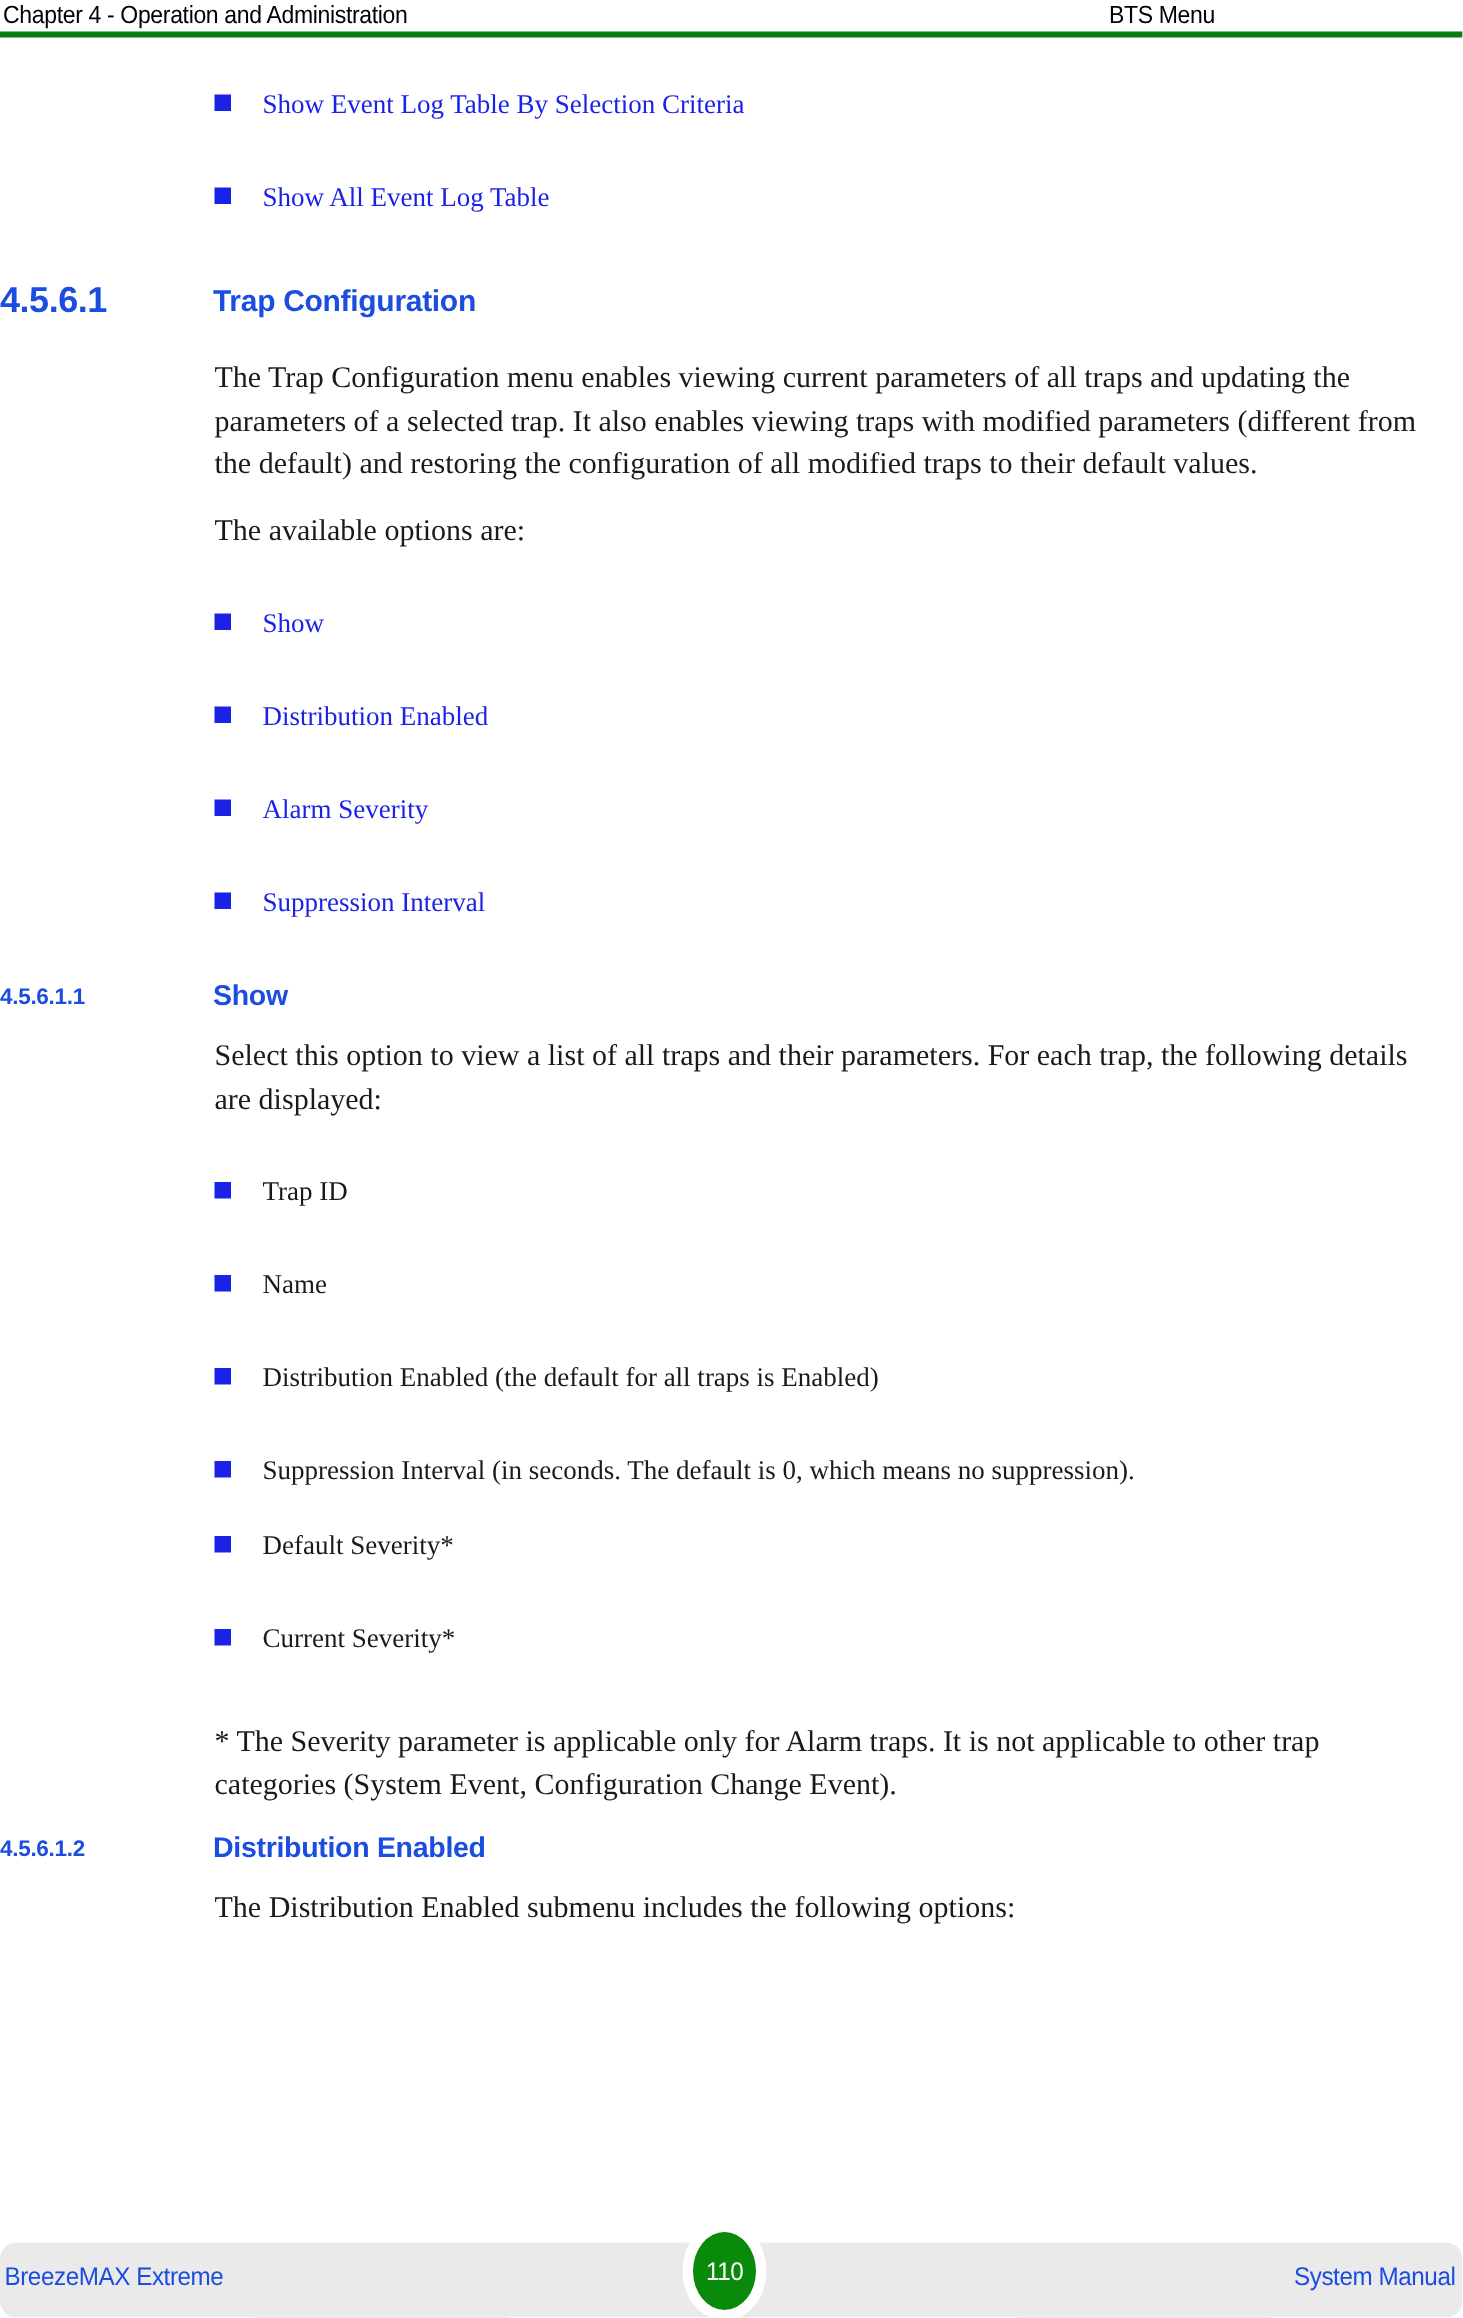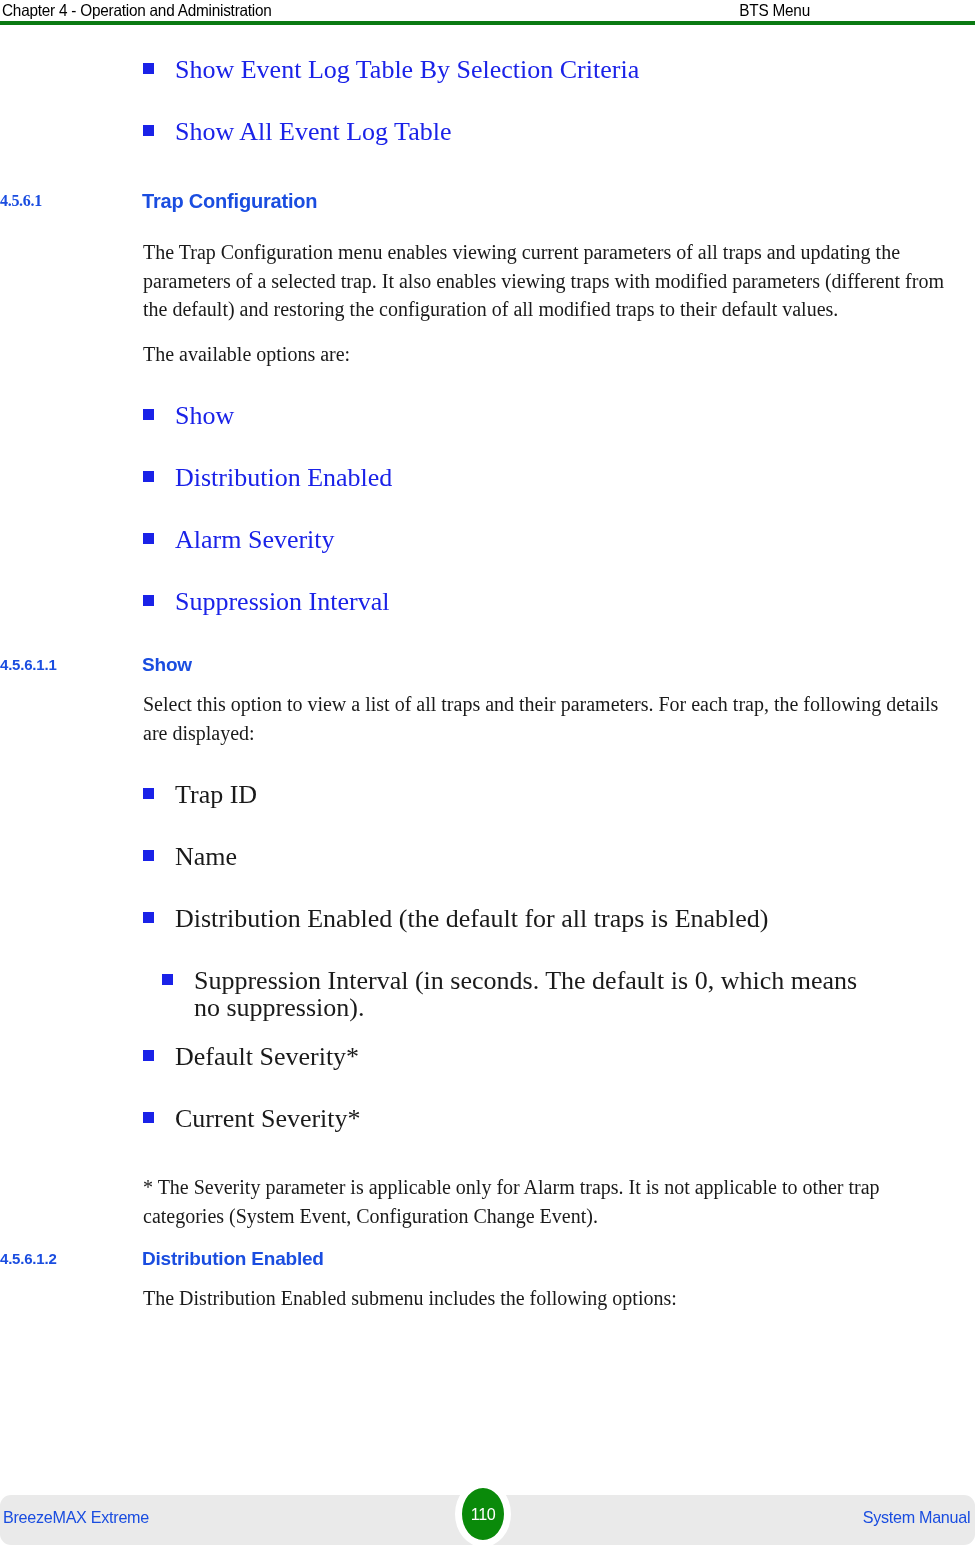--- a/index.html
+++ b/index.html
@@ -77,21 +77,21 @@
   .bullet-sq {
     position: absolute;
     left: 143px;
     top: 7px;
     width: 11px;
     height: 11px;
     background: #1a22e8;
   }
   .bullet-text {
     font-family: "Liberation Serif", "DejaVu Serif", serif;
-    font-size: 26px;
+    font-size: 18px;
     line-height: 27px;
     color: #1a1a1a;
     display: block;
   }
   .bullet-text.link {
     color: #1a22e8;
   }
 
   
   .gap-22 { height: 22px; }
@@ -111,24 +111,23 @@
     font-family: "Liberation Sans", "DejaVu Sans", sans-serif;
     font-weight: bold;
     color: #1a4de0;
     display: inline-block;
     vertical-align: baseline;
   }
   .h1-num {
     position: absolute;
     left: 0px;
     top: 0;
-    font-size: 16px;
+    font-size: 24px;
     line-height: 30px;
     letter-spacing: -0.3px;
-    font-family: Liberation Serif, serif;
   }
   .h1-txt {
     position: absolute;
     left: 142px;
     top: 0;
     font-size: 20px;
     line-height: 30px;
     letter-spacing: -0.2px;
   }
   .h2-num {
@@ -306,21 +305,21 @@
     <span class="bullet-text">Name</span>
   </div>
   <div class="gap-34"></div>
 
   <div class="bullet-row">
     <span class="bullet-sq"></span>
     <span class="bullet-text">Distribution Enabled (the default for all traps is Enabled)</span>
   </div>
   <div class="gap-34"></div>
 
-  <div class="bullet-row" style="padding-right:113px;margin-left:19px;">
+  <div class="bullet-row" style="padding-right:113px;">
     <span class="bullet-sq"></span>
     <span class="bullet-text">Suppression Interval (in seconds. The default is 0, which means no suppression).</span>
   </div>
   <div class="gap-22"></div>
 
   <div class="bullet-row">
     <span class="bullet-sq"></span>
     <span class="bullet-text">Default Severity*</span>
   </div>
   <div class="gap-34"></div>

